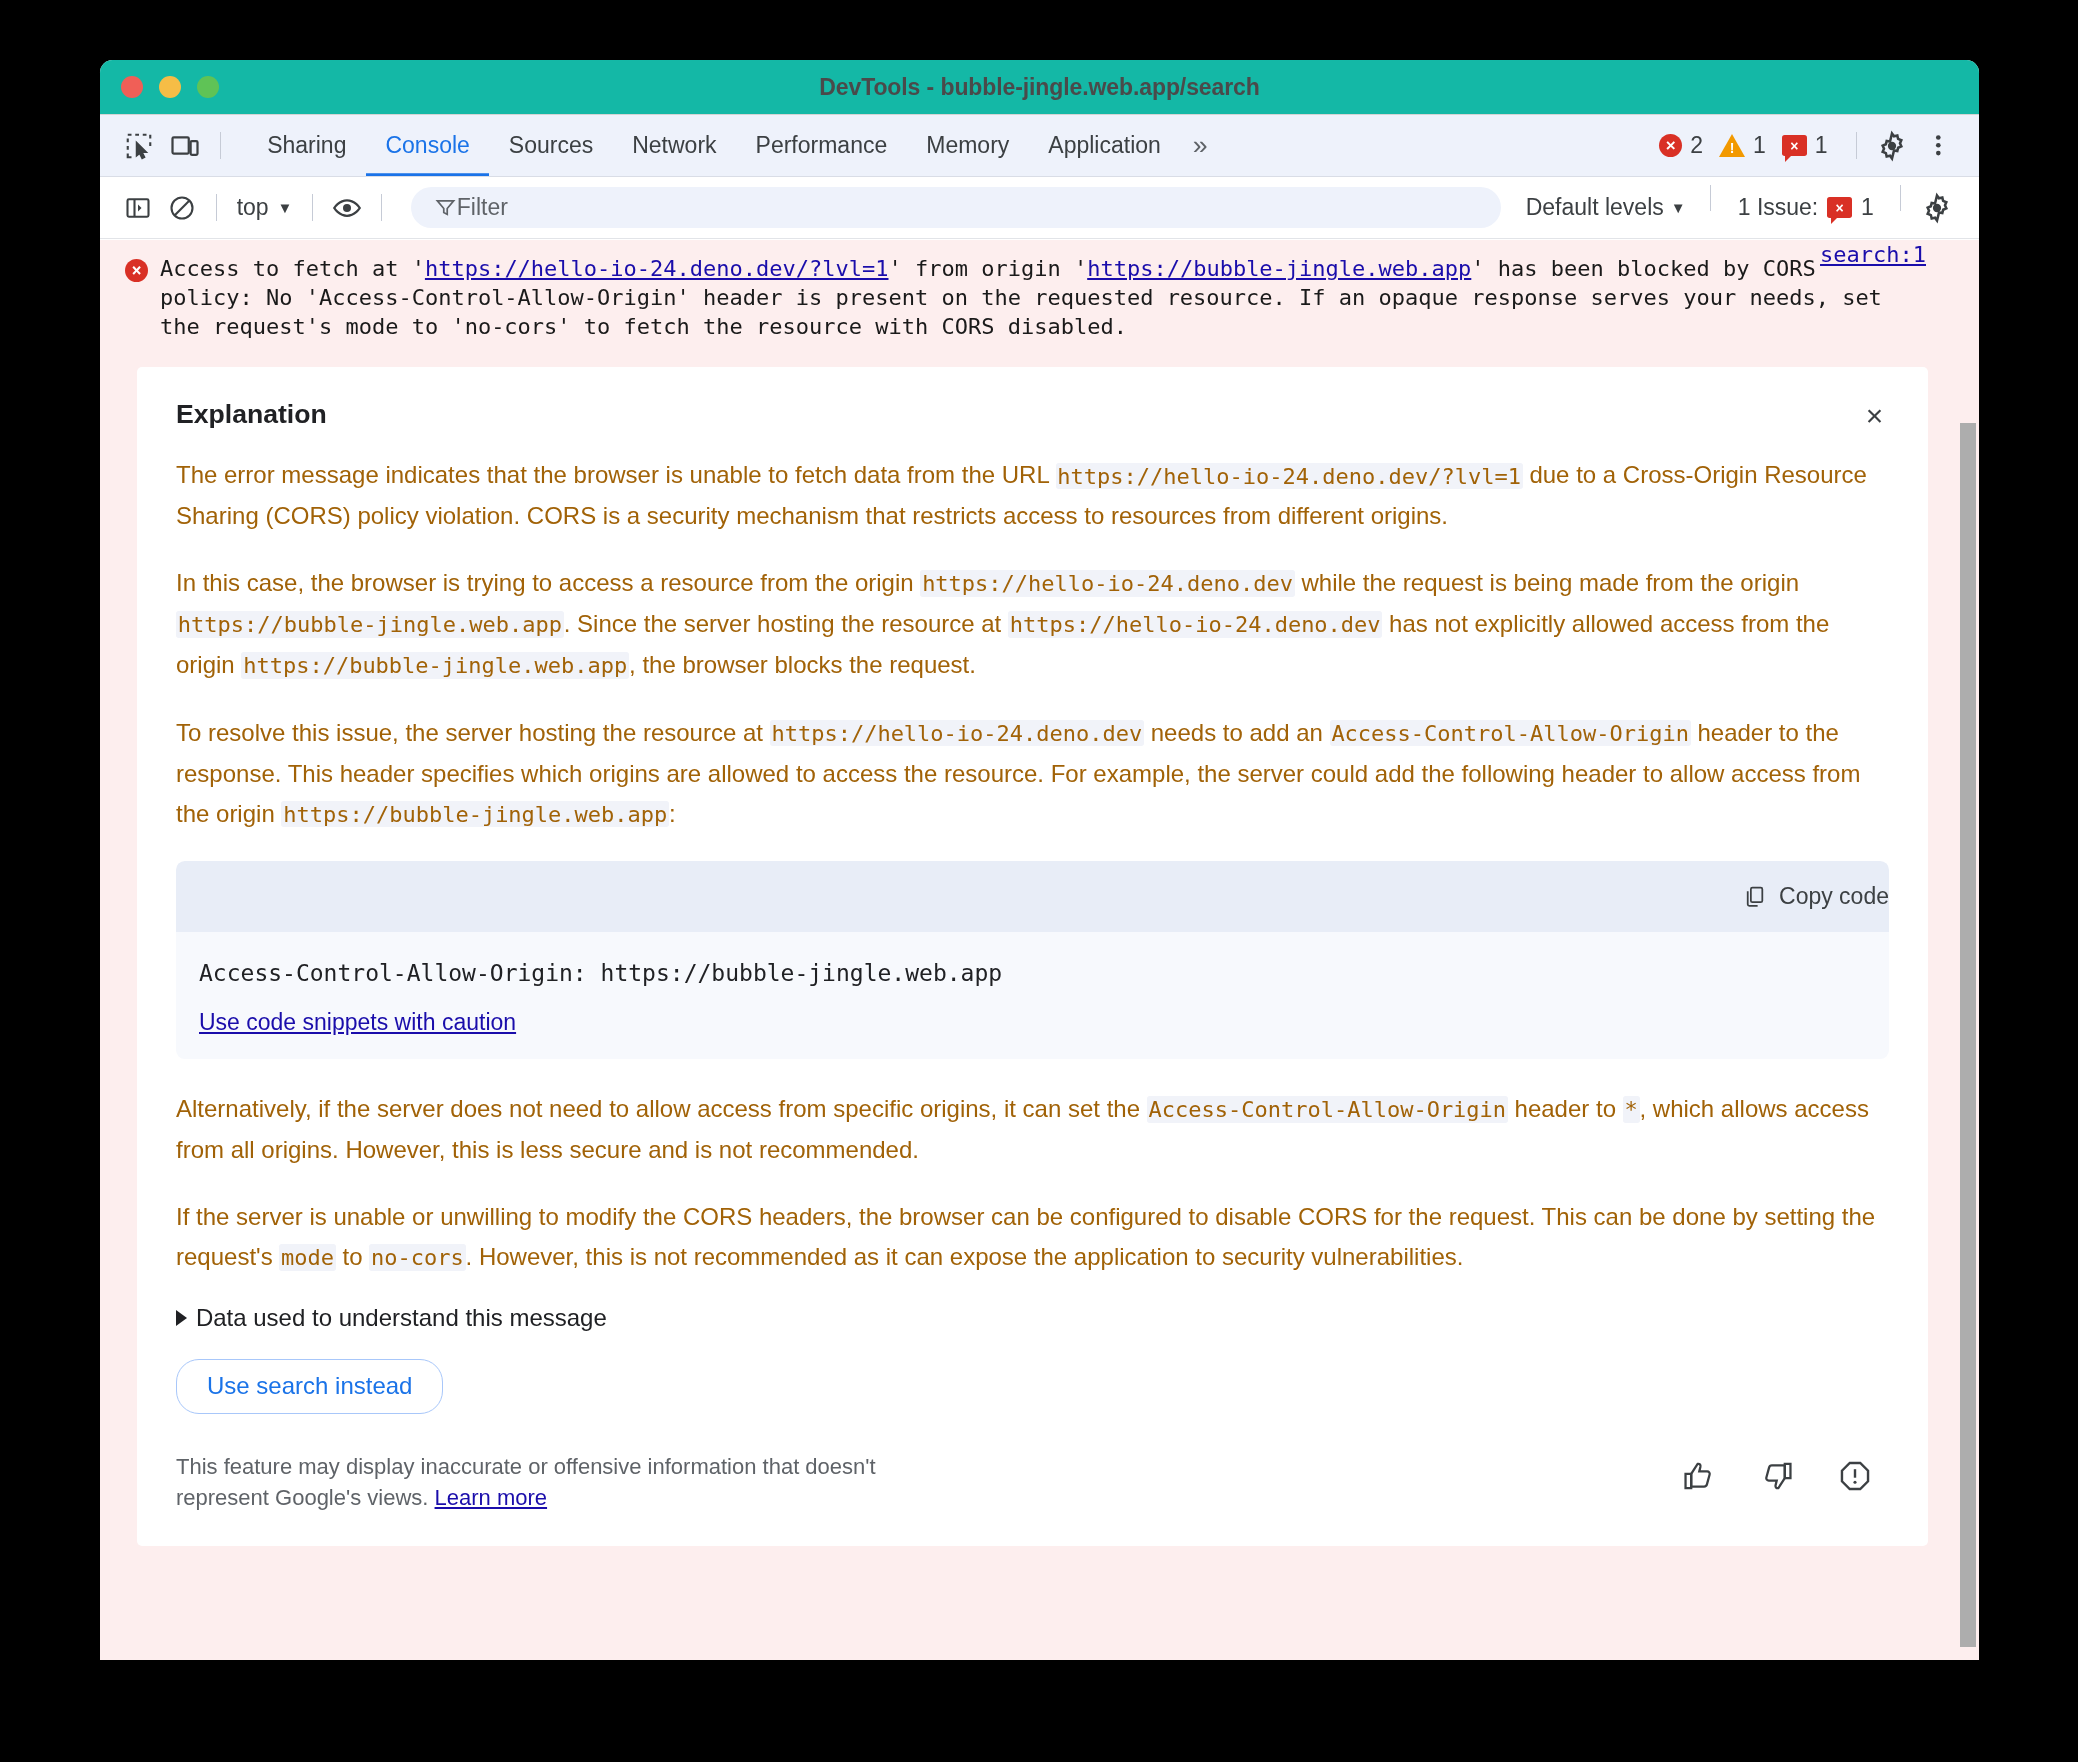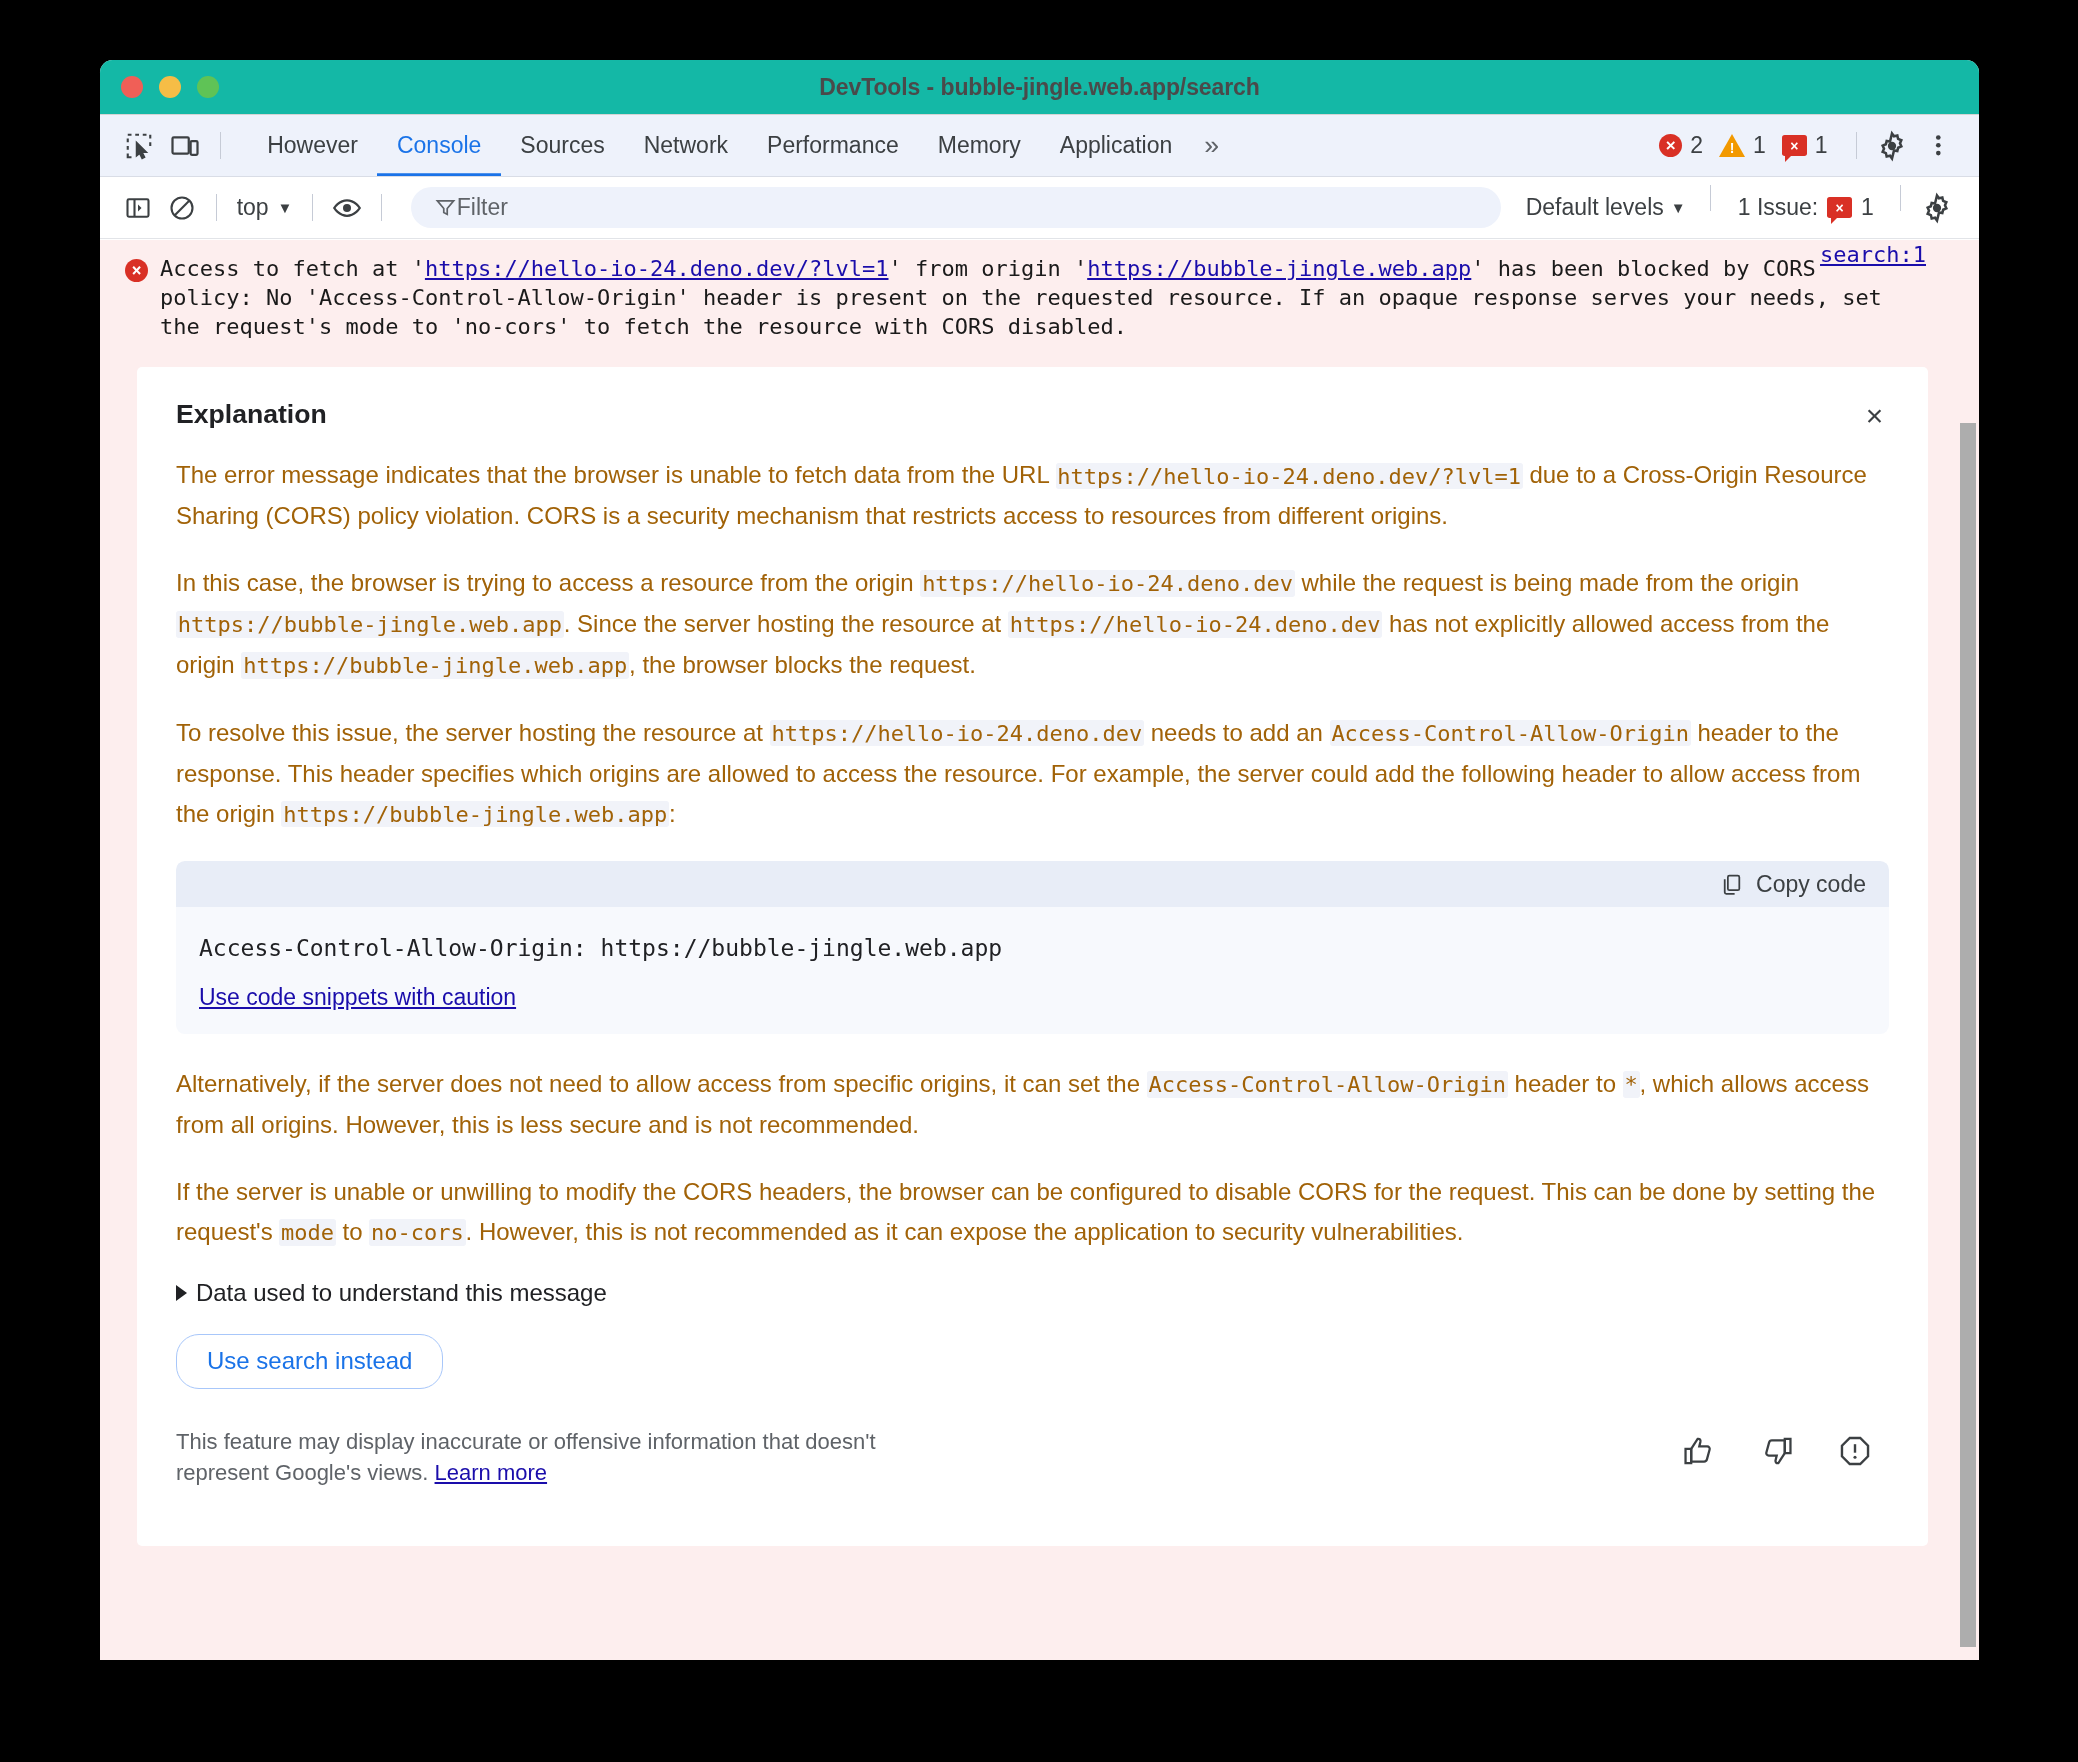--- a/index.html
+++ b/index.html
@@ -221,23 +221,22 @@
   }
 
   
   #codeblock {
     margin: 3.5px 0 30px 0;
     border-radius: 8.9px;
     overflow: hidden;
   }
   #cb-head {
     background: #e8edf7;
-    height: 46px;
+    height: 71px;
     display: flex; align-items: center; justify-content: flex-end;
-    padding-right: 23px;
   }
   #copy-code {
     display: flex; align-items: center; gap: 12.4px;
     font-size: 23px; color: #3c4043;
     cursor: pointer;
   }
   #cb-body {
     background: #f7f9fd;
     padding: 28px 23px 23px 23px;
   }
@@ -322,21 +321,21 @@
       </svg>
     </div>
     <div class="tb-icon">
       <svg width="30" height="30" viewBox="0 0 24 24" fill="none" stroke="currentColor" stroke-width="1.8">
         <rect x="2" y="5" width="13" height="13" rx="1"></rect>
         <rect x="16.5" y="8" width="5.5" height="11" rx="1"></rect>
       </svg>
     </div>
     <div class="vsep"></div>
     <div class="tabs">
-      <div class="tab">However</div>
+      <div class="tab">Sharing</div>
       <div class="tab active">Console</div>
       <div class="tab">Sources</div>
       <div class="tab">Network</div>
       <div class="tab">Performance</div>
       <div class="tab">Memory</div>
       <div class="tab">Application</div>
       <div class="chev-more">»</div>
     </div>
 
     <div id="tab-right">

